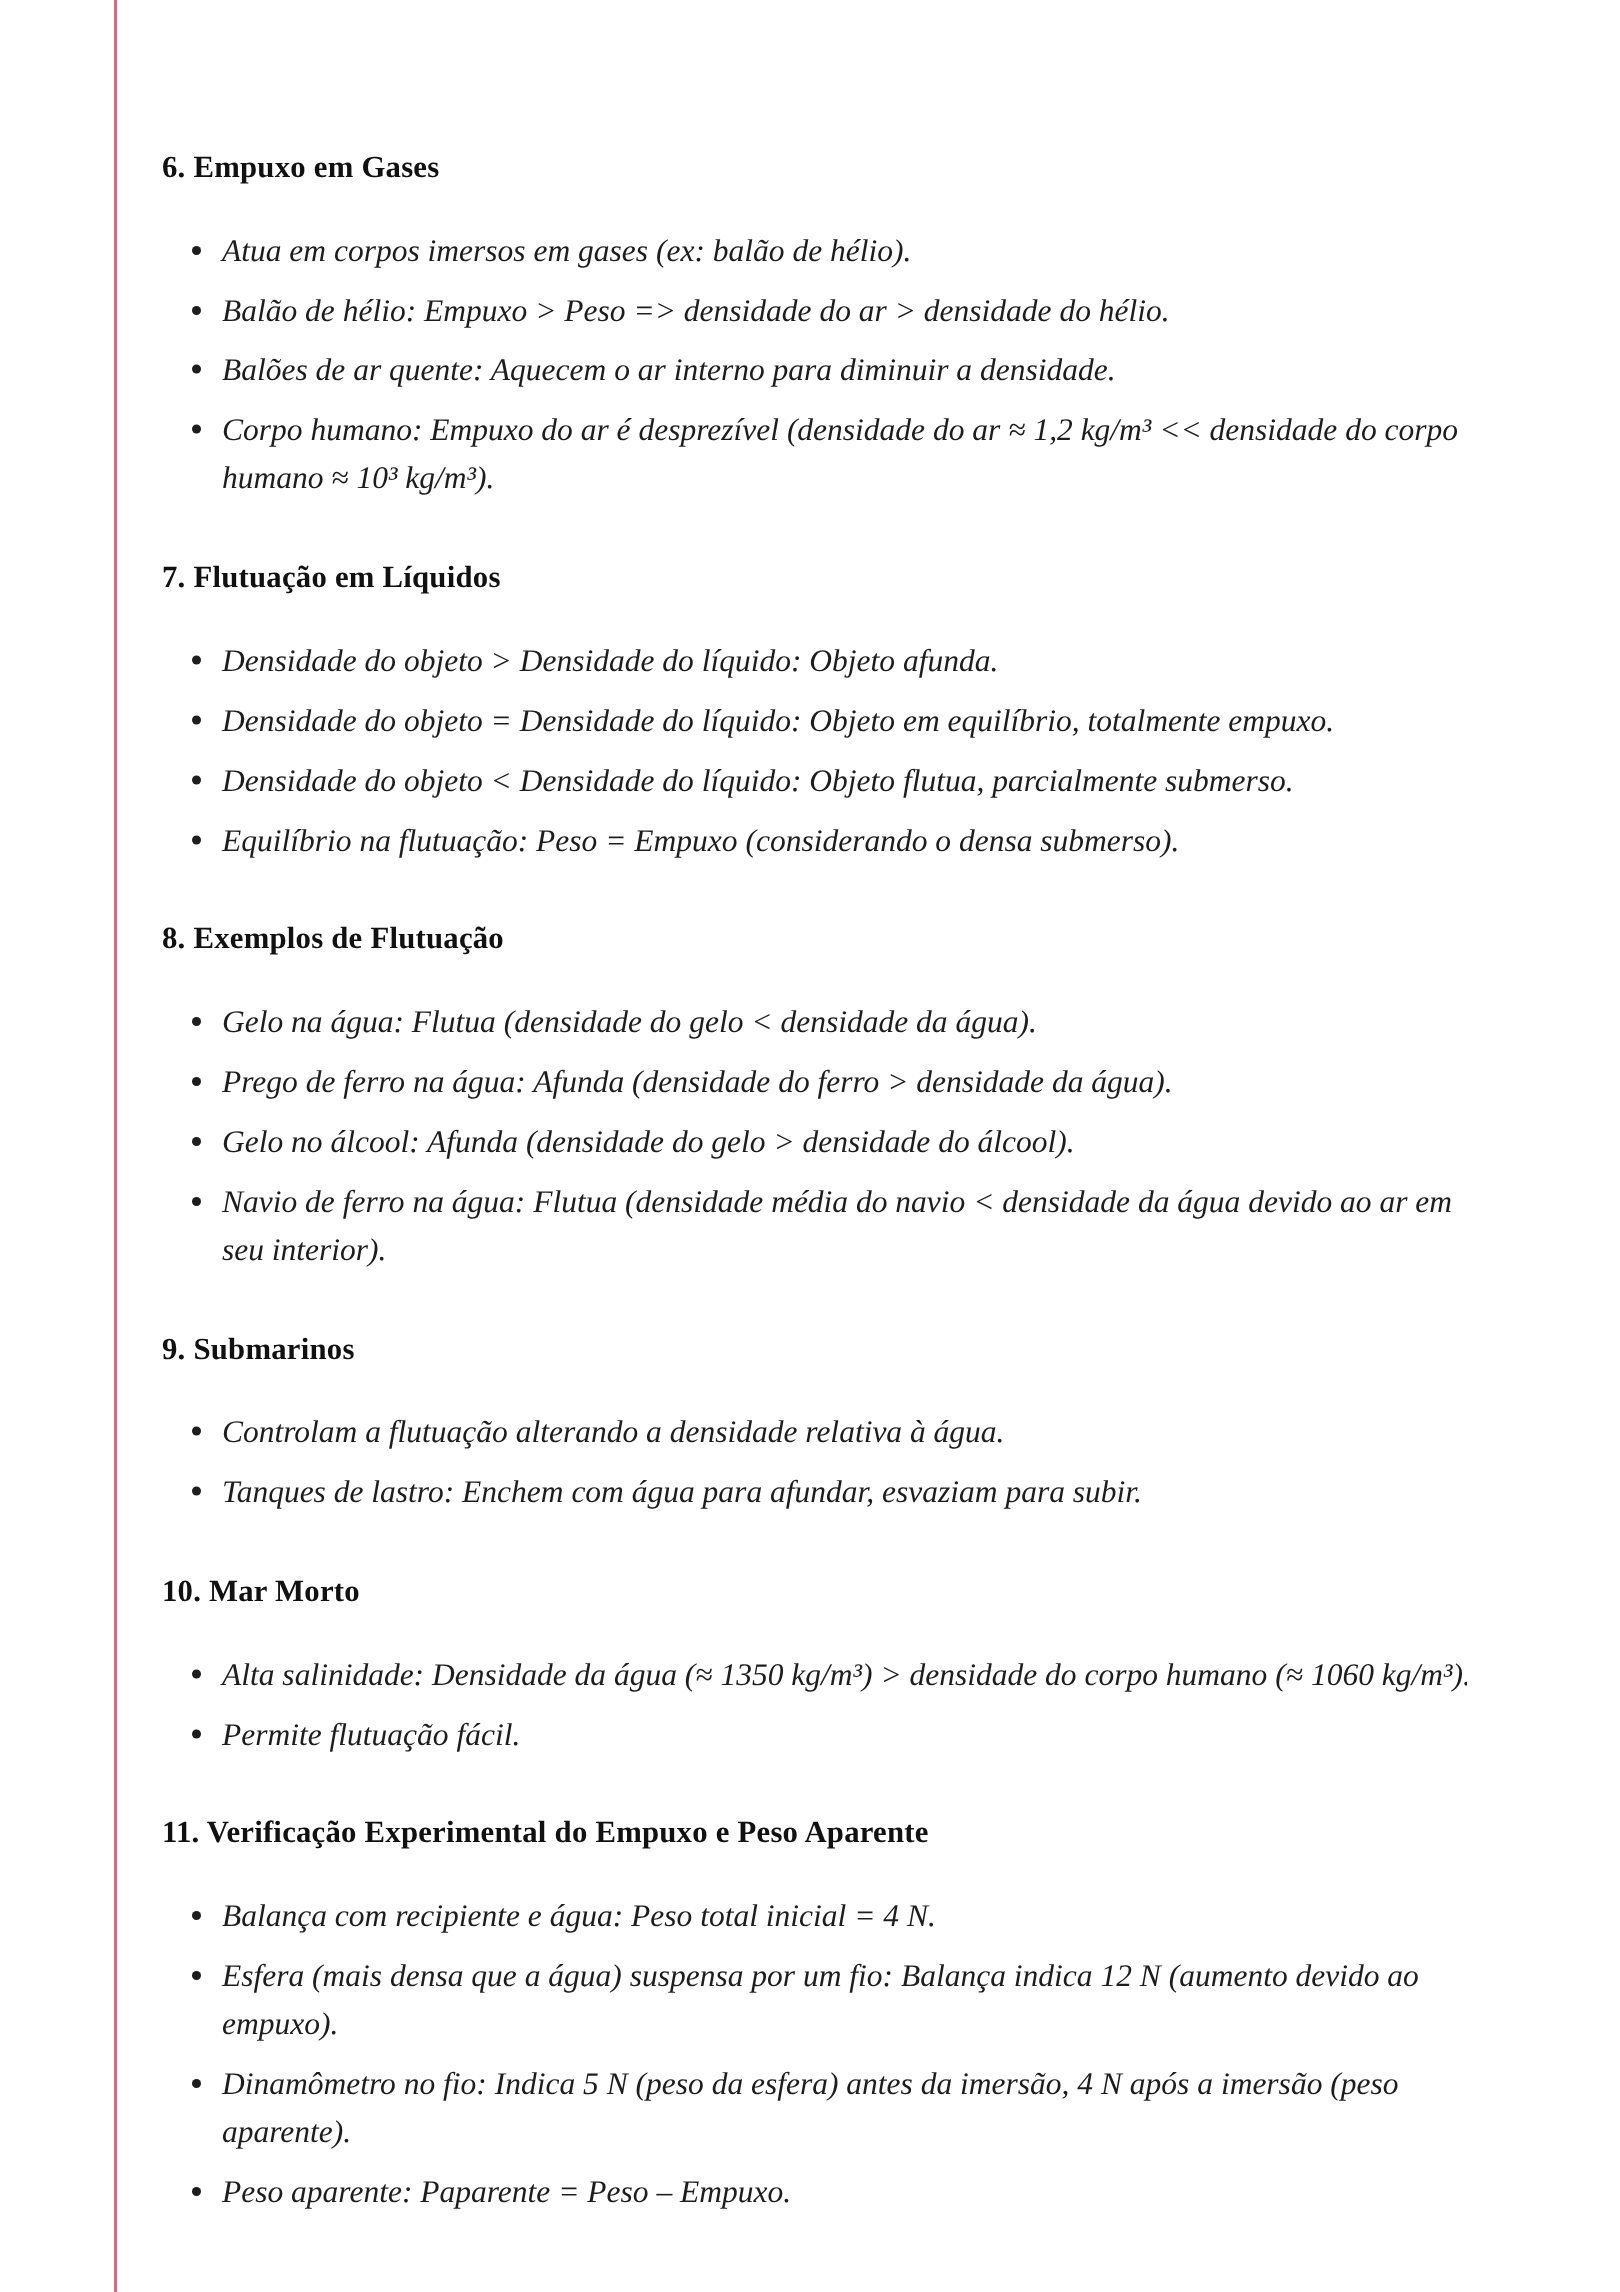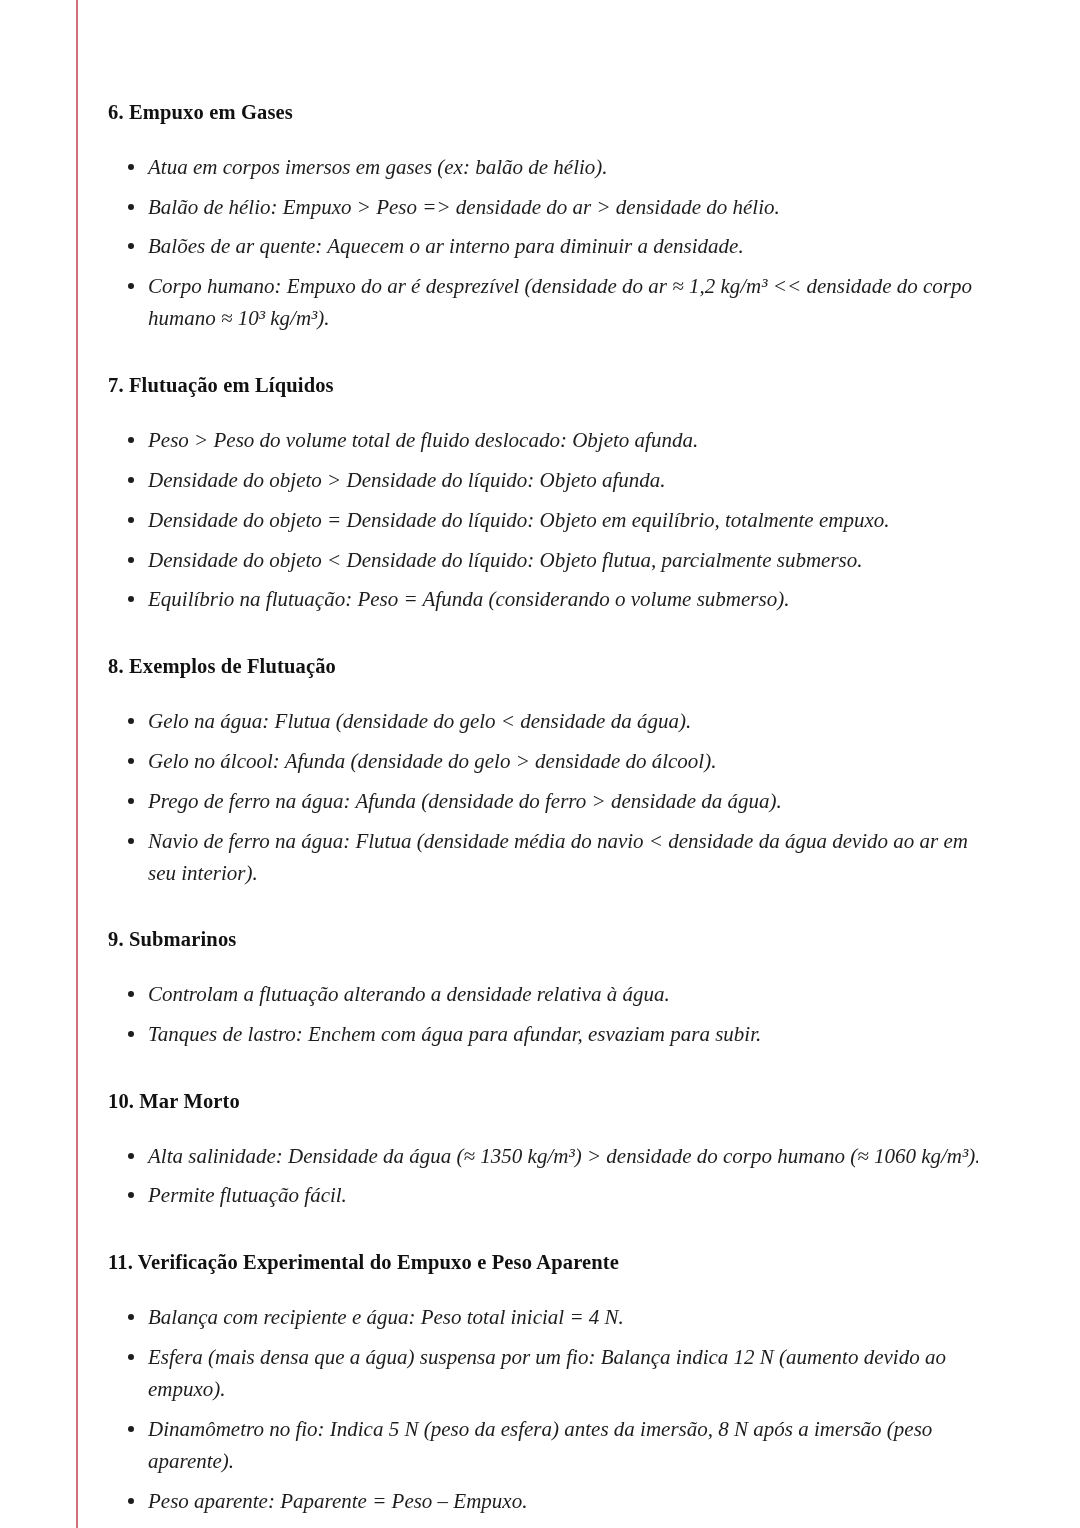--- a/index.html
+++ b/index.html
@@ -94,34 +94,33 @@
         <li>Atua em corpos imersos em gases (ex: balão de hélio).</li>
         <li>Balão de hélio: Empuxo &gt; Peso =&gt; densidade do ar &gt; densidade do hélio.</li>
         <li>Balões de ar quente: Aquecem o ar interno para diminuir a densidade.</li>
         <li>Corpo humano: Empuxo do ar é desprezível (densidade do ar ≈ 1,2 kg/m³ &lt;&lt; densidade do corpo humano ≈ 10³ kg/m³).</li>
       </ul>
     </section>
 
     <section class="section">
       <h2 class="section-title">7. Flutuação em Líquidos</h2>
       <ul class="bullets">
-        <li>Peso &gt; Peso do volume total de fluido deslocado: Objeto afunda.</li>
         <li>Densidade do objeto &gt; Densidade do líquido: Objeto afunda.</li>
         <li>Densidade do objeto = Densidade do líquido: Objeto em equilíbrio, totalmente empuxo.</li>
         <li>Densidade do objeto &lt; Densidade do líquido: Objeto flutua, parcialmente submerso.</li>
-        <li>Equilíbrio na flutuação: Peso = Afunda (considerando o volume submerso).</li>
+        <li>Equilíbrio na flutuação: Peso = Empuxo (considerando o densa submerso).</li>
       </ul>
     </section>
 
     <section class="section">
       <h2 class="section-title">8. Exemplos de Flutuação</h2>
       <ul class="bullets">
         <li>Gelo na água: Flutua (densidade do gelo &lt; densidade da água).</li>
+        <li>Prego de ferro na água: Afunda (densidade do ferro &gt; densidade da água).</li>
         <li>Gelo no álcool: Afunda (densidade do gelo &gt; densidade do álcool).</li>
-        <li>Prego de ferro na água: Afunda (densidade do ferro &gt; densidade da água).</li>
         <li>Navio de ferro na água: Flutua (densidade média do navio &lt; densidade da água devido ao ar em seu interior).</li>
       </ul>
     </section>
 
     <section class="section">
       <h2 class="section-title">9. Submarinos</h2>
       <ul class="bullets">
         <li>Controlam a flutuação alterando a densidade relativa à água.</li>
         <li>Tanques de lastro: Enchem com água para afundar, esvaziam para subir.</li>
       </ul>
@@ -133,20 +132,20 @@
         <li>Alta salinidade: Densidade da água (≈ 1350 kg/m³) &gt; densidade do corpo humano (≈ 1060 kg/m³).</li>
         <li>Permite flutuação fácil.</li>
       </ul>
     </section>
 
     <section class="section">
       <h2 class="section-title">11. Verificação Experimental do Empuxo e Peso Aparente</h2>
       <ul class="bullets">
         <li>Balança com recipiente e água: Peso total inicial = 4 N.</li>
         <li>Esfera (mais densa que a água) suspensa por um fio: Balança indica 12 N (aumento devido ao empuxo).</li>
-        <li>Dinamômetro no fio: Indica 5 N (peso da esfera) antes da imersão, 8 N após a imersão (peso aparente).</li>
+        <li>Dinamômetro no fio: Indica 5 N (peso da esfera) antes da imersão, 4 N após a imersão (peso aparente).</li>
         <li>Peso aparente: Paparente = Peso – Empuxo.</li>
 
       </ul>
     </section>
 
   </div>
 </div>
 
 </body></html>

